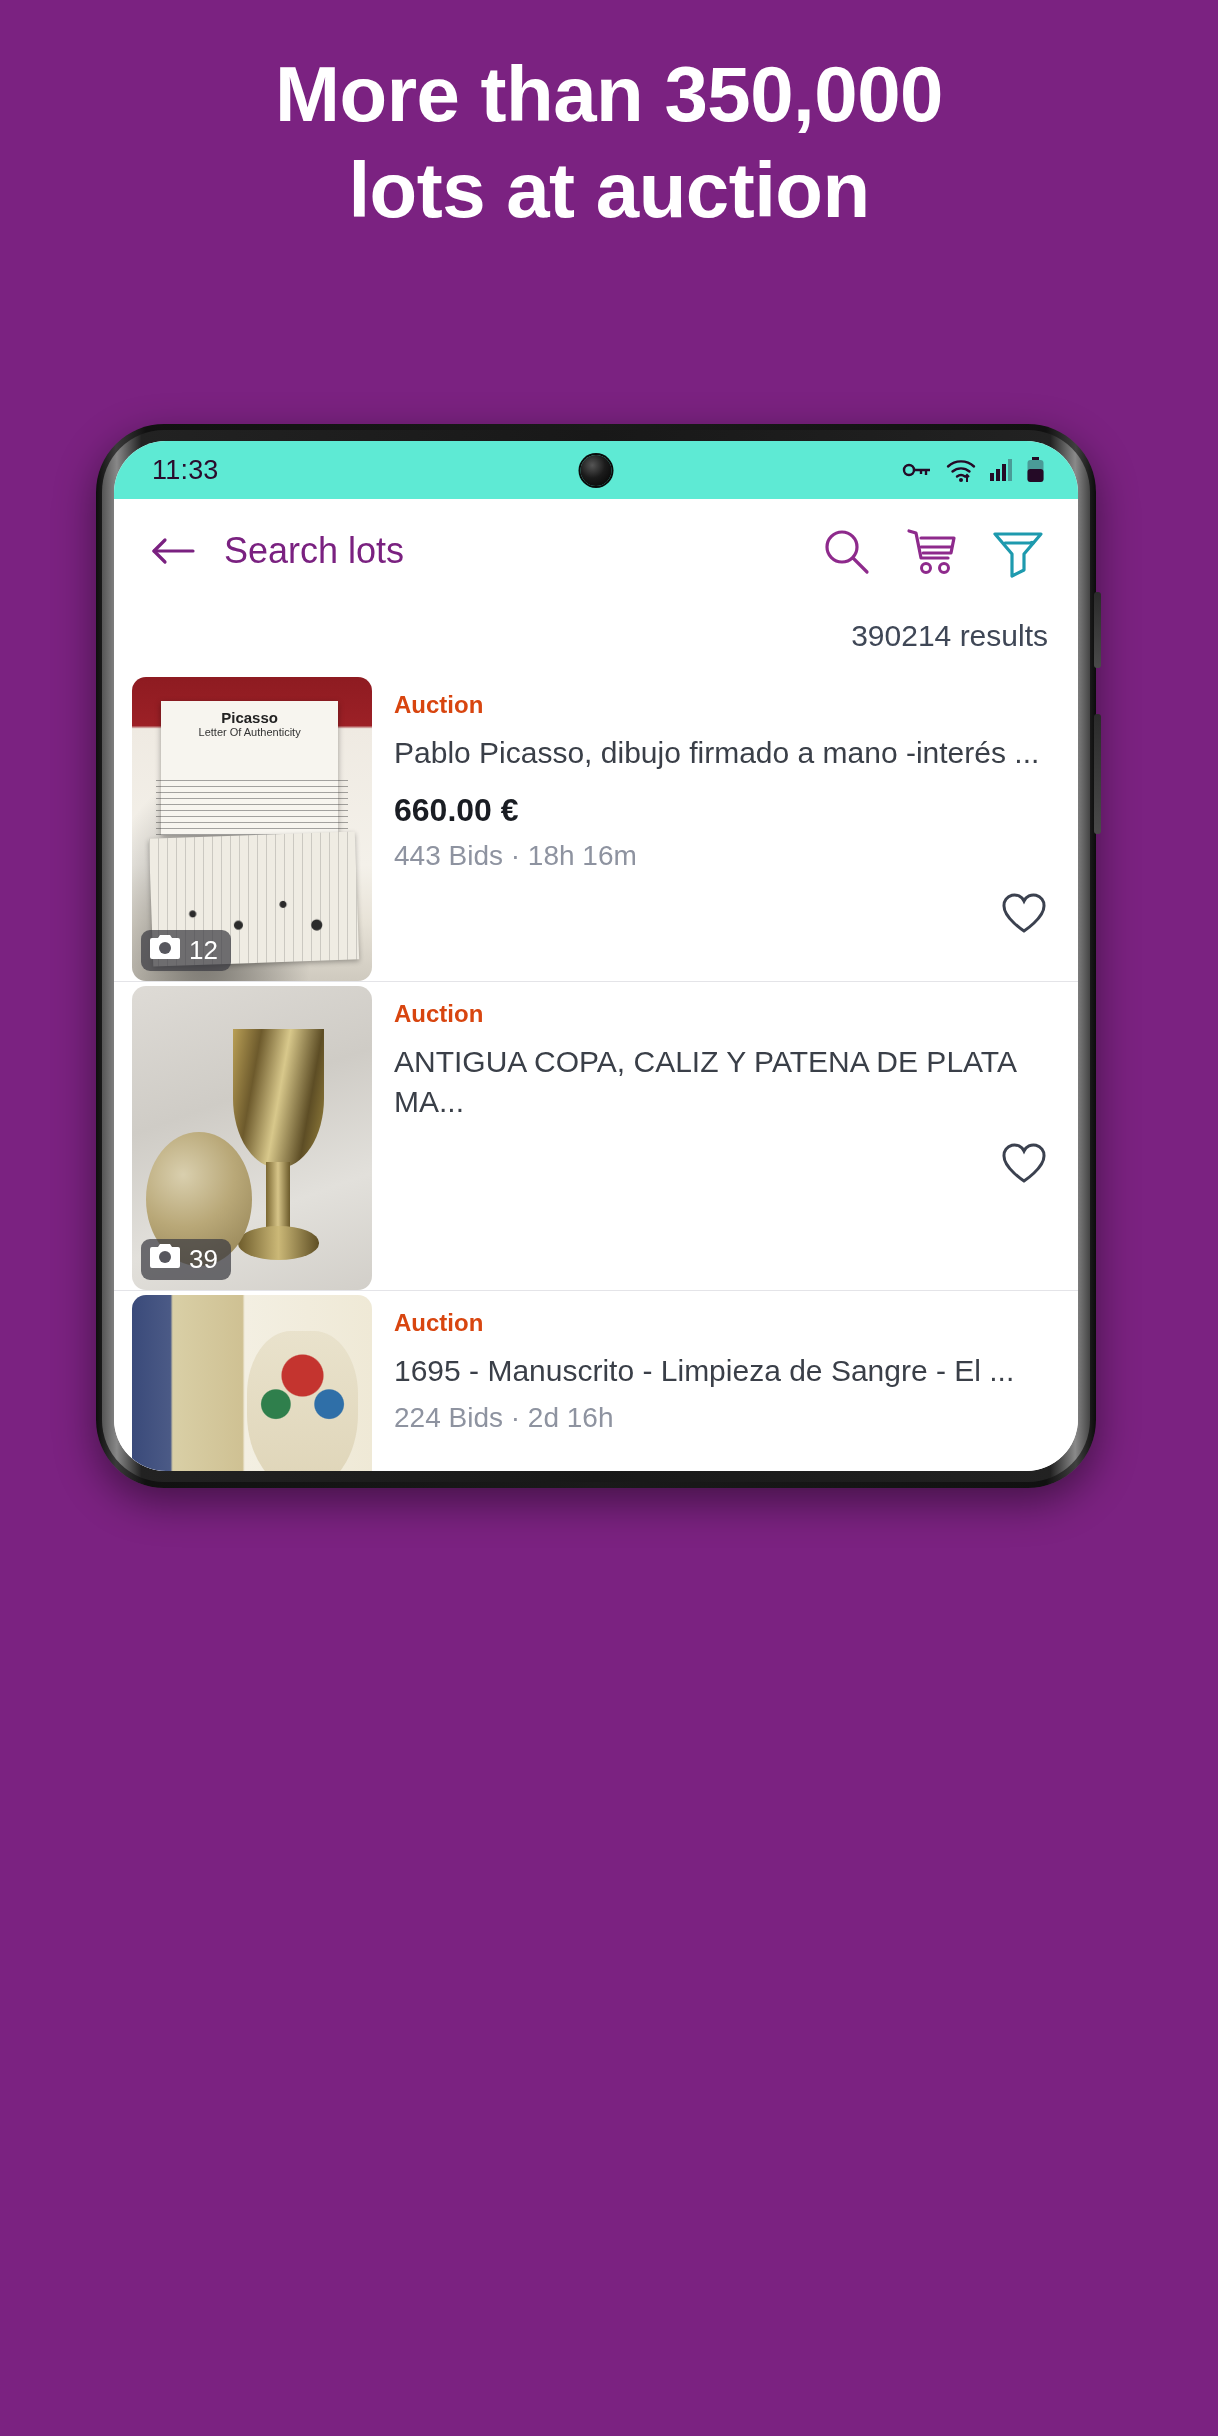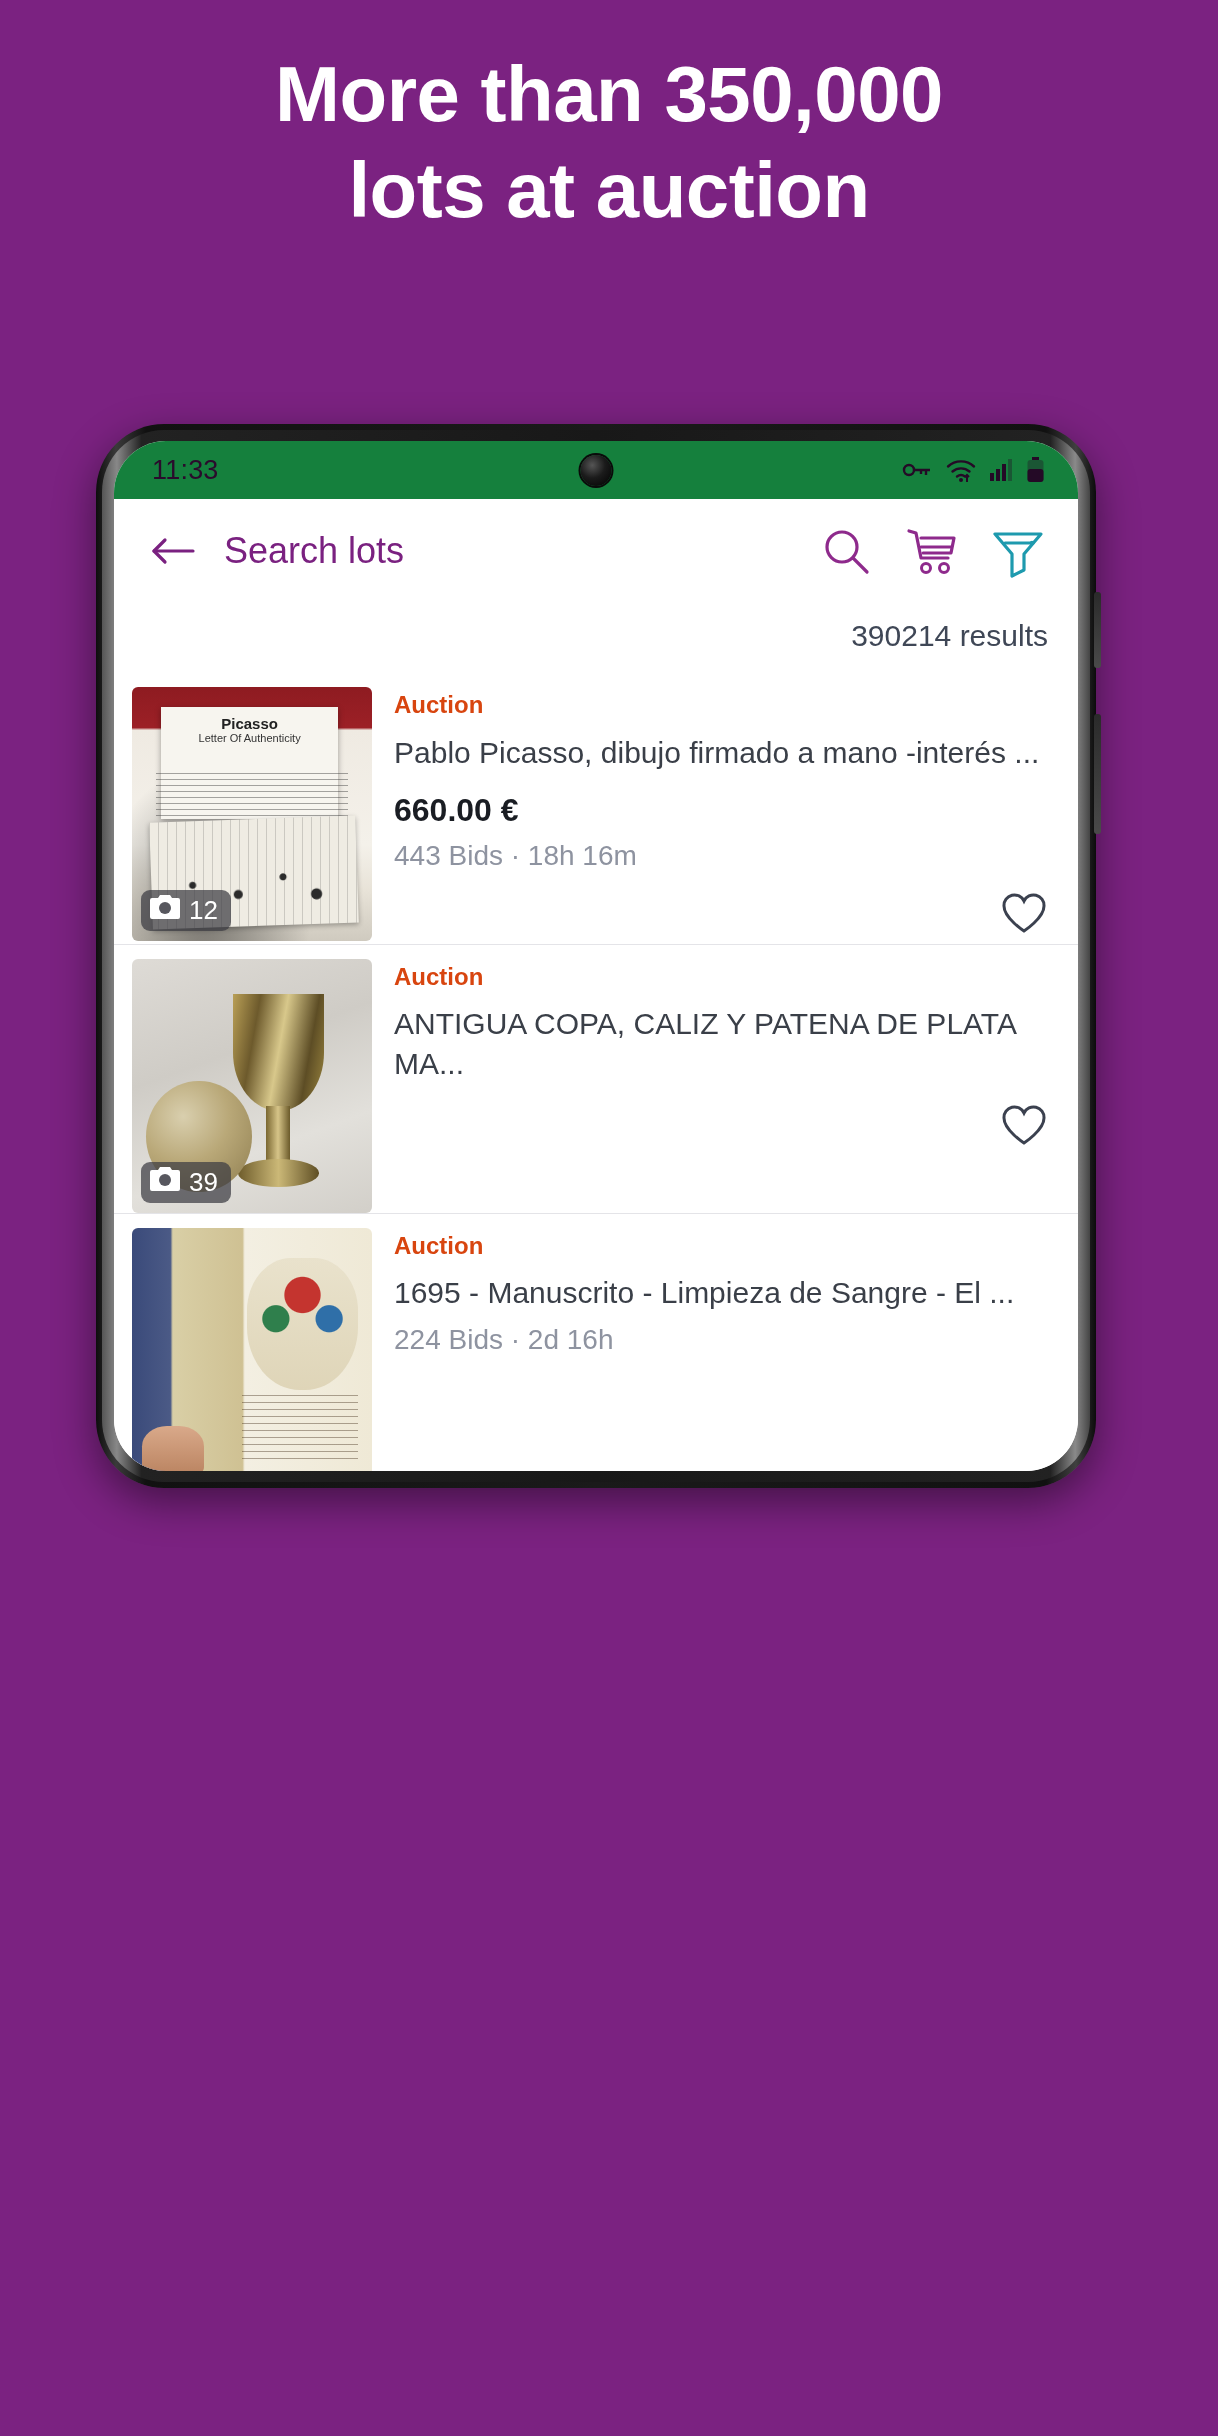--- a/index.html
+++ b/index.html
@@ -46,21 +46,21 @@
   .side-btn {
     position: absolute; right: -5px; width: 7px;
     background: linear-gradient(180deg,#2a2a2a,#4a4a4a);
     border-radius: 3px;
   }
   .side-btn.b1 { top: 168px; height: 76px; }
   .side-btn.b2 { top: 290px; height: 120px; }
 
   
   .statusbar {
-    position: relative; height: 58px; background: #15803d;
+    position: relative; height: 58px; background: #5eead4;
     display: flex; align-items: center; justify-content: space-between;
     padding: 0 34px 0 38px;
   }
   .clock { font-size: 27px; font-weight: 400; color: #2a0b2c; letter-spacing: 0.2px; }
   .status-icons { display: flex; align-items: center; gap: 13px; }
   .status-icons svg { display: block; }
   .camera-hole {
     position: absolute; left: 50%; top: 14px; transform: translateX(-50%);
     width: 31px; height: 31px; border-radius: 50%;
     background: radial-gradient(circle at 38% 33%, #555 0%, #1b1b1b 45%, #000 100%);
@@ -87,22 +87,22 @@
   }
 
   
   .list { background: #fff; }
   .lot {
     display: flex; padding: 0 0 0 18px; position: relative;
     border-top: 1px solid #E4E4E8;
   }
   .lot:first-child { border-top: none; }
   .lot-thumb {
-    position: relative; width: 240px; height: 254px; flex: 0 0 240px;
-    border-radius: 6px; overflow: hidden; margin-top: 14px;
+    position: relative; width: 240px; height: 304px; flex: 0 0 240px;
+    border-radius: 14px; overflow: hidden; margin-top: 4px;
     background: #d9d9d9;
   }
   .photo-badge {
     position: absolute; left: 9px; bottom: 10px;
     display: flex; align-items: center; gap: 9px;
     background: rgba(60,60,66,0.72); color: #fff;
     border-radius: 9px; padding: 5px 13px 5px 9px;
     font-size: 26px; font-weight: 500;
   }
   .lot-info { flex: 1; padding: 18px 22px 0 22px; min-width: 0; }

